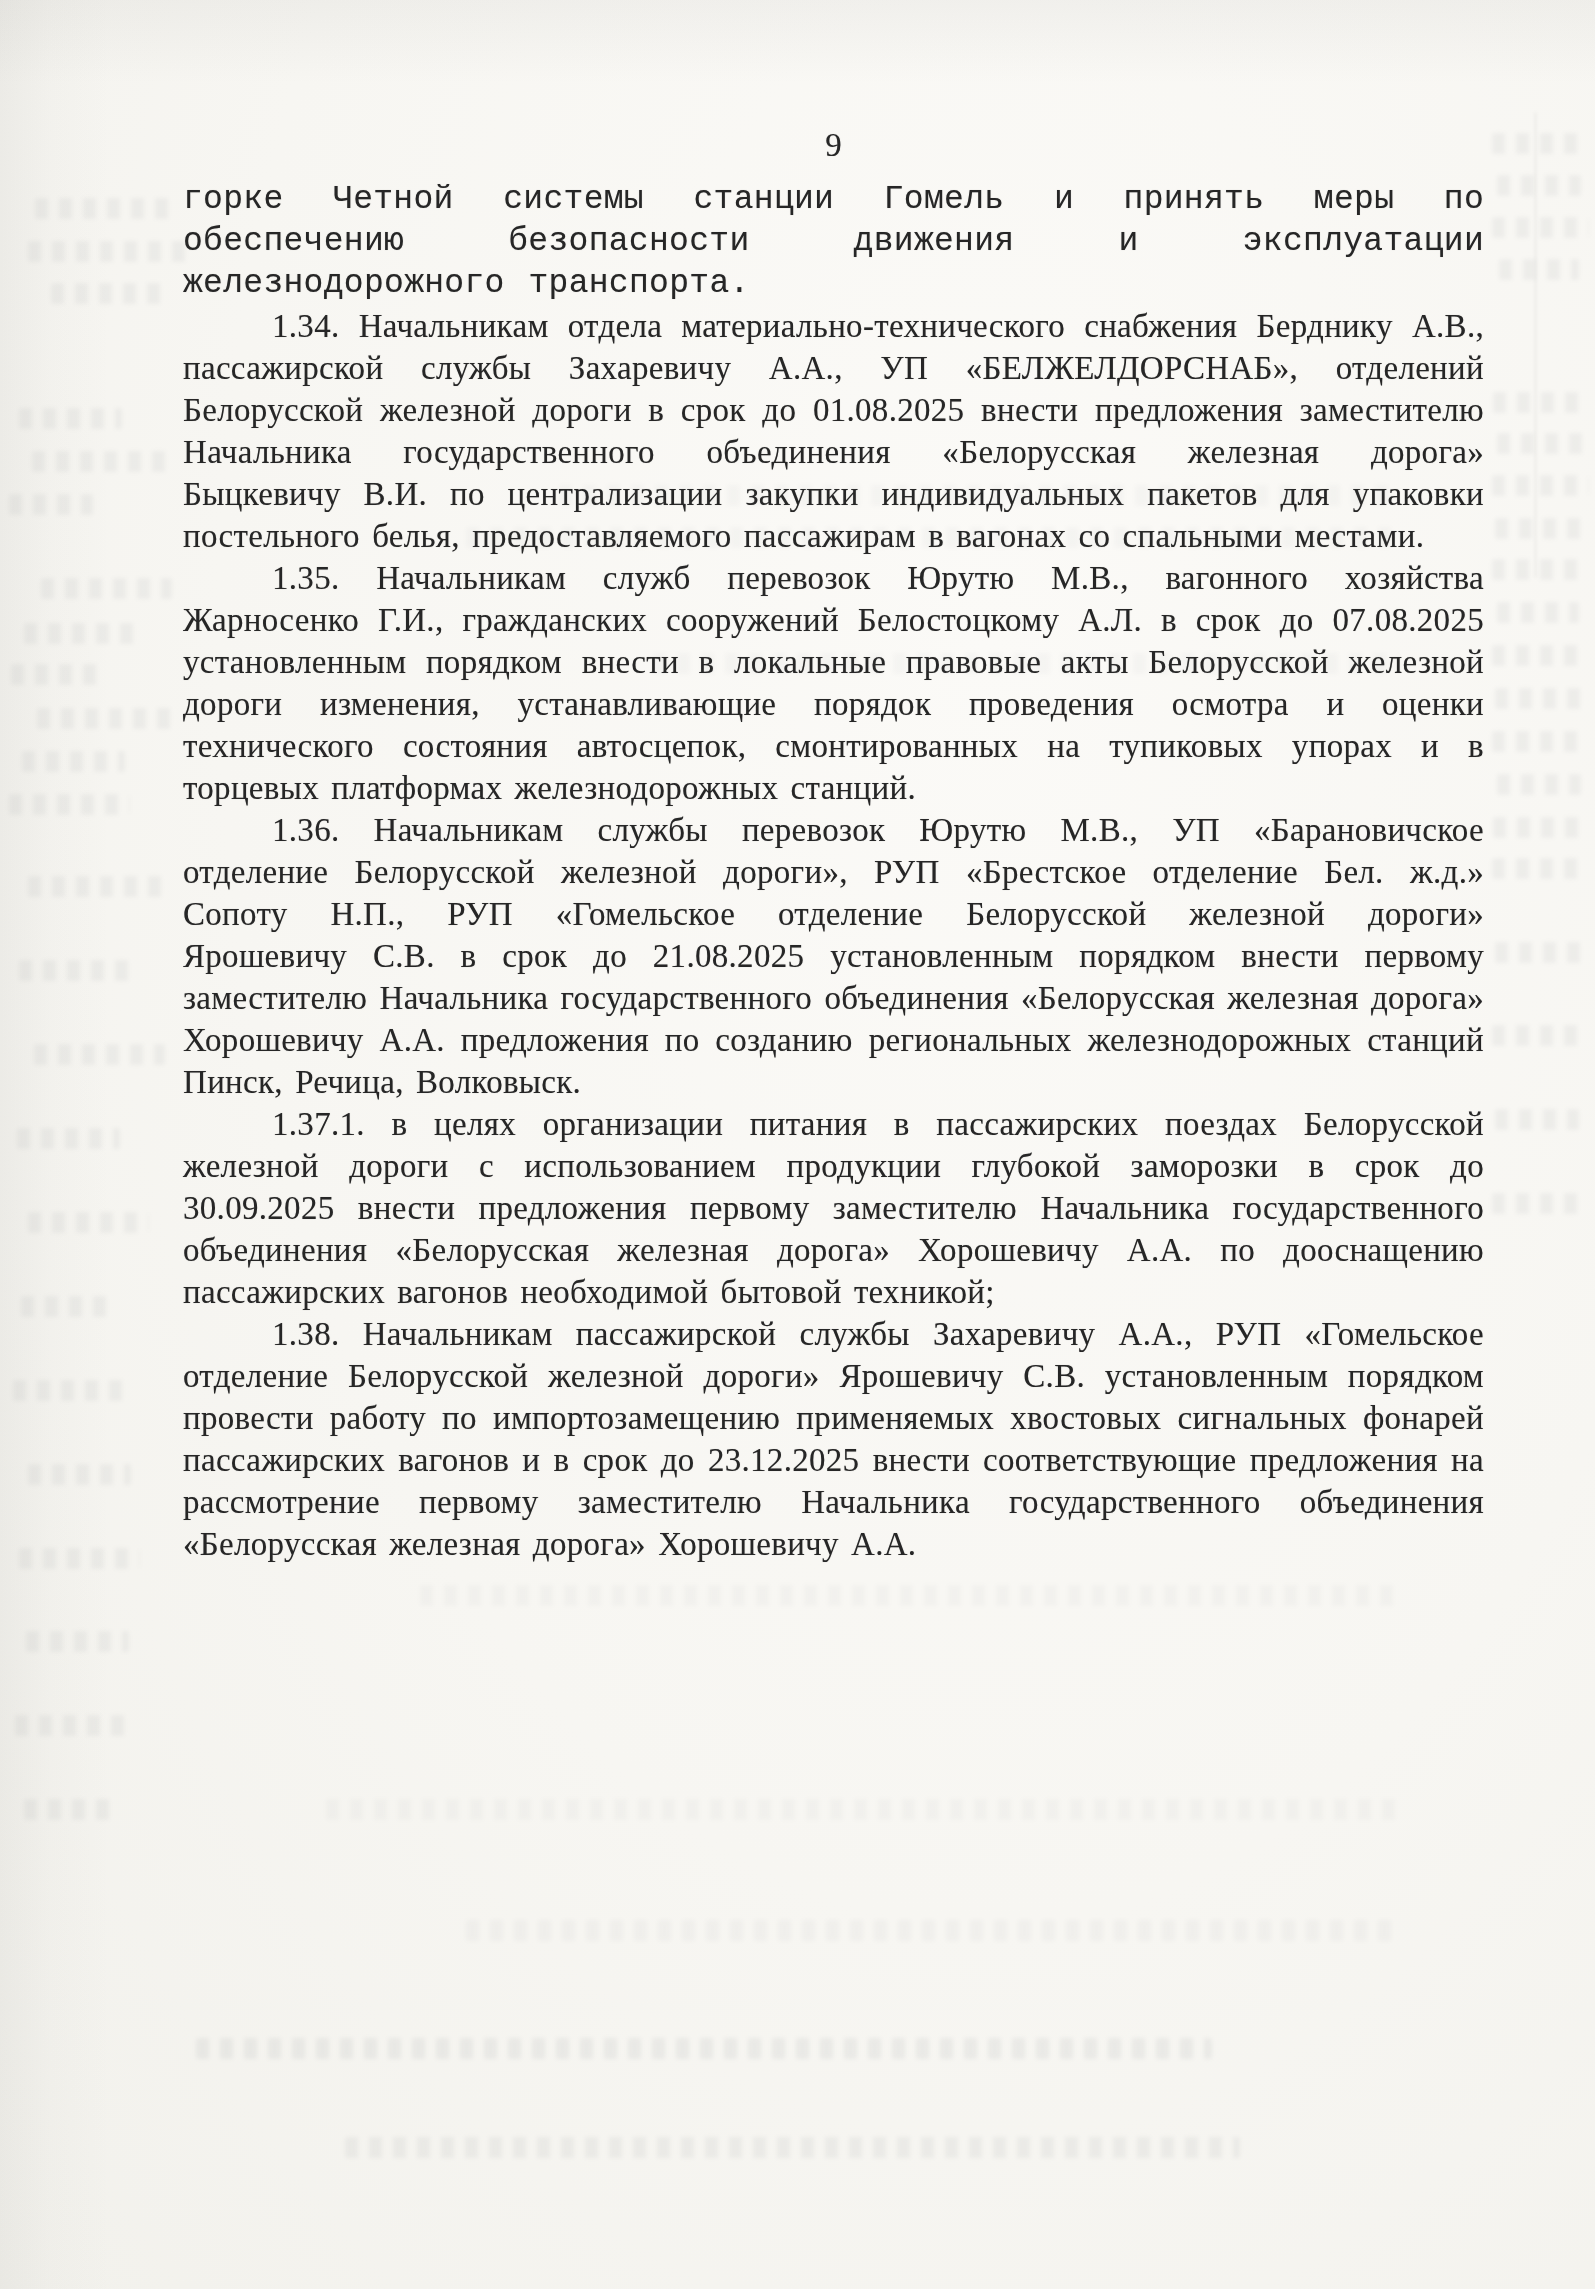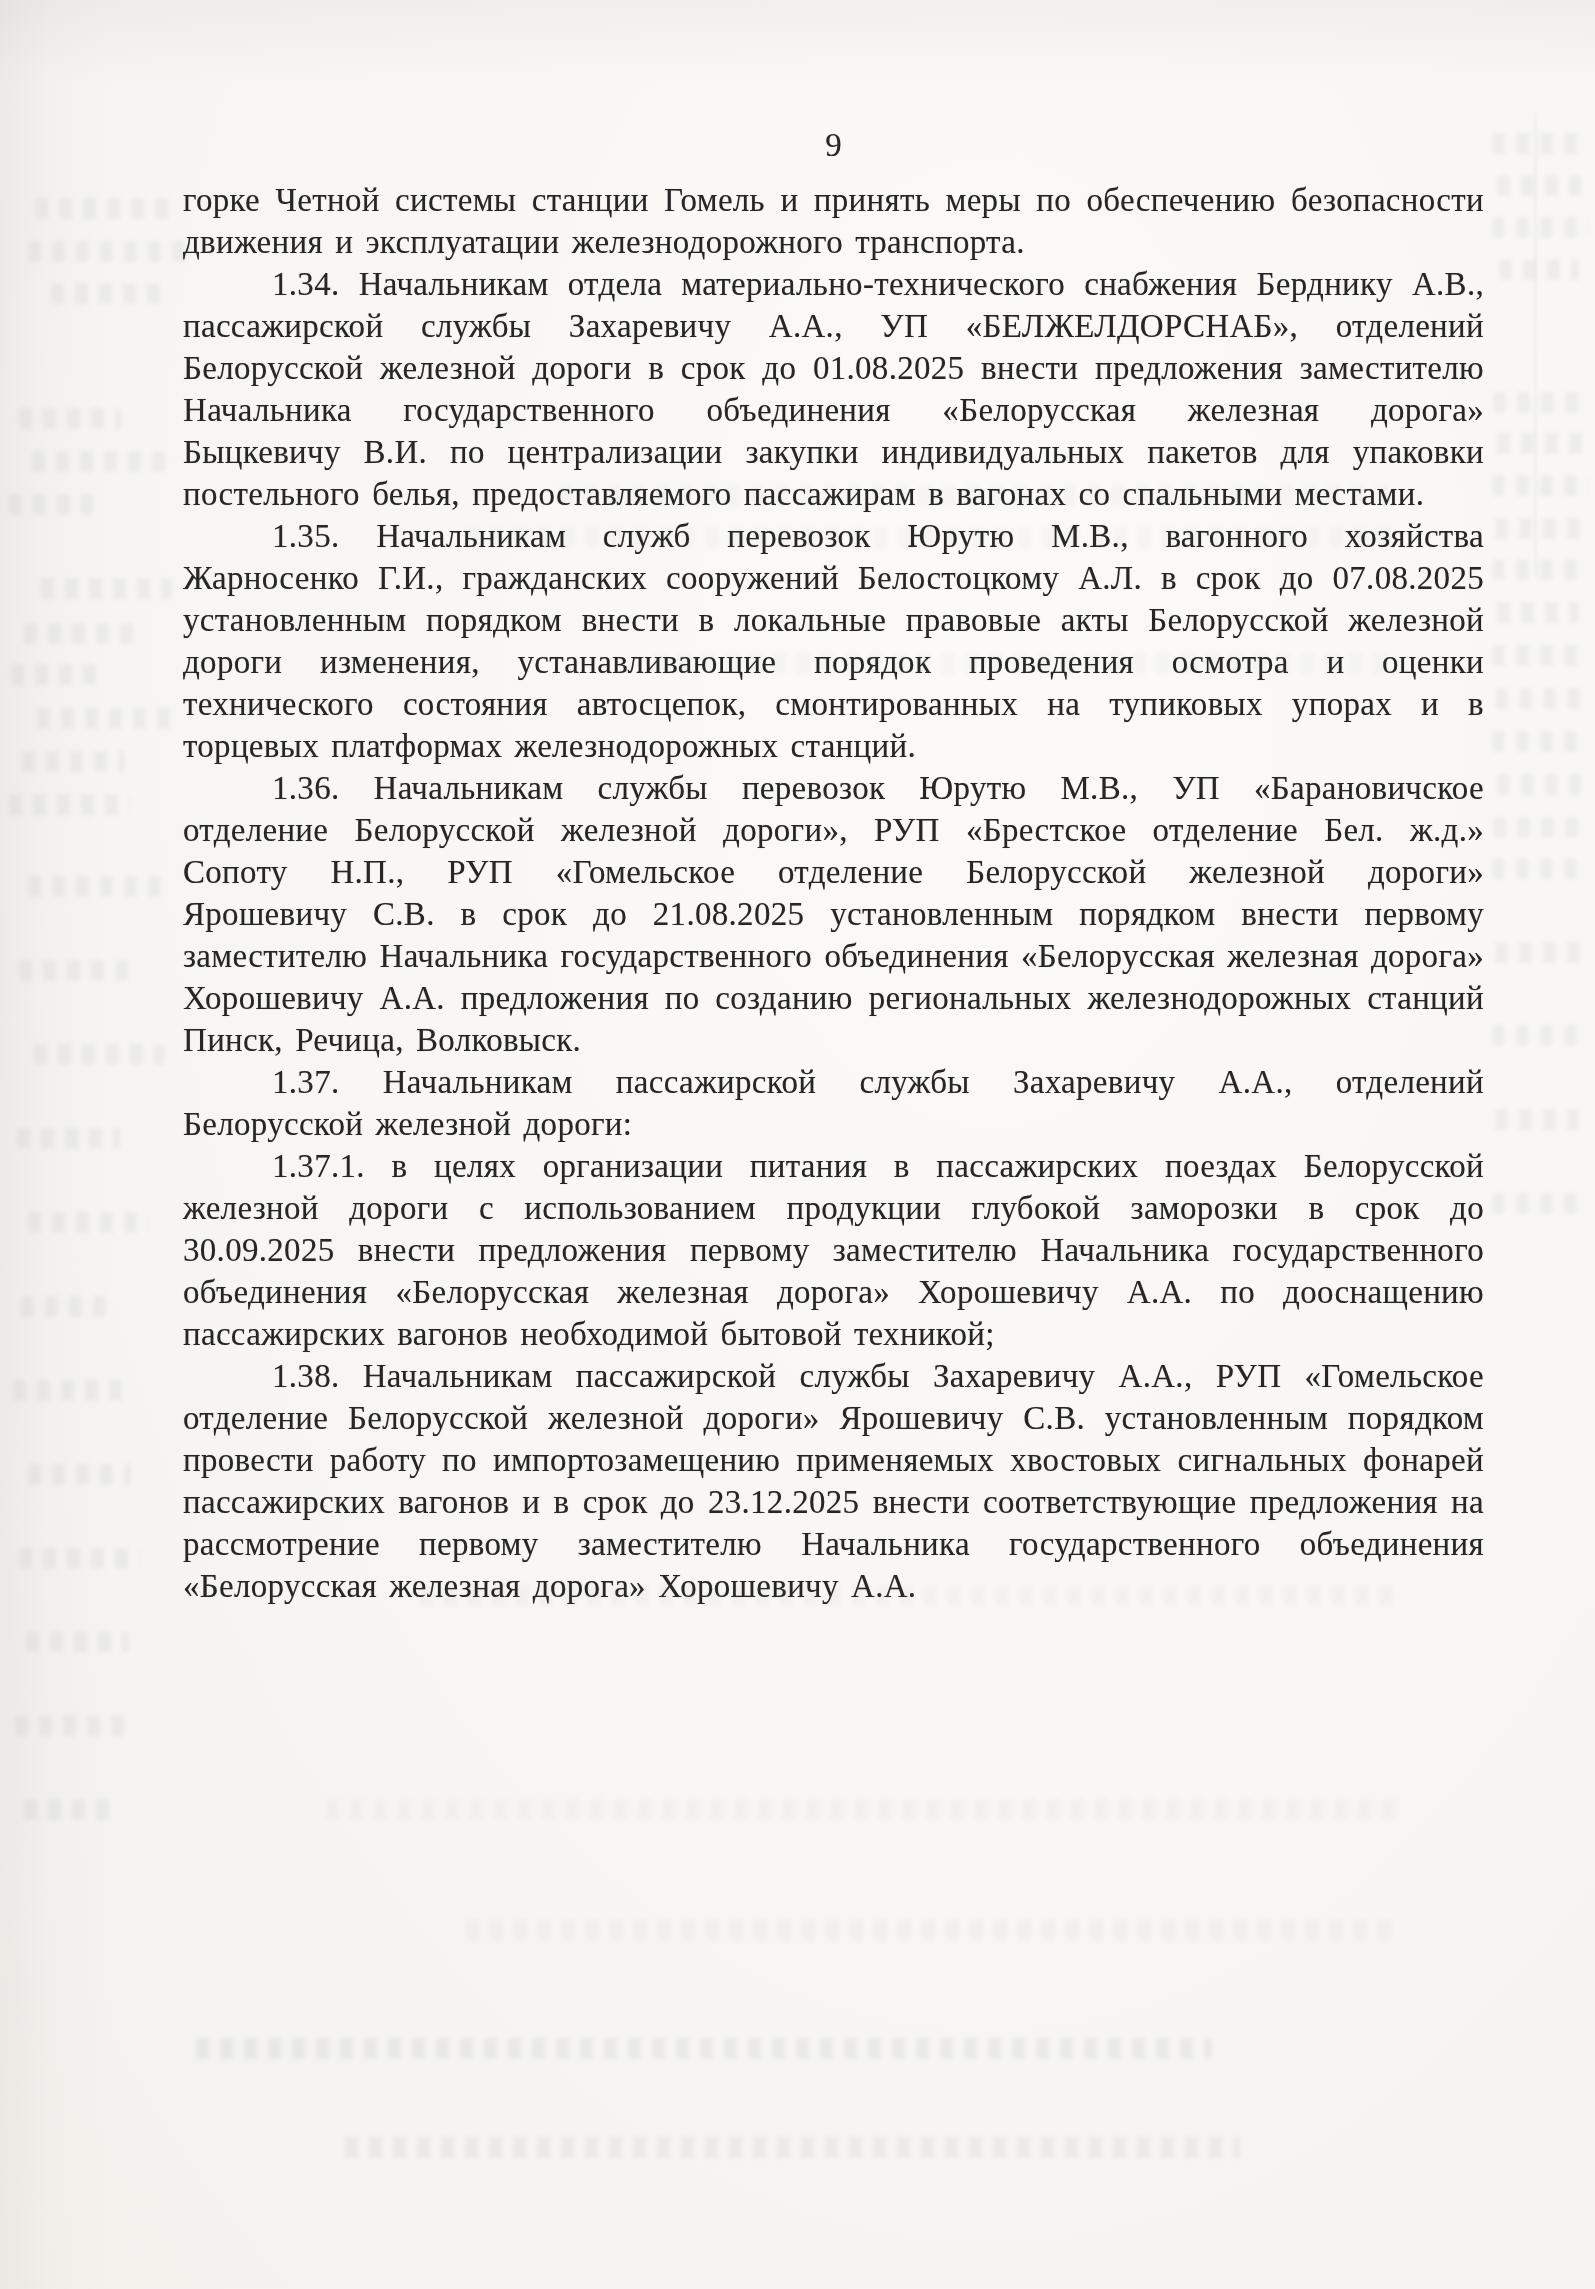--- a/index.html
+++ b/index.html
@@ -24,21 +24,21 @@
   }
   .content{
     position:absolute;
     top:179px;left:183px;width:1301px;
     font-size:33px;line-height:42px;
     letter-spacing:0.3px;word-spacing:3.7px;
     text-align:justify;
     text-shadow:0 0 0.9px rgba(60,60,60,.35);
   }
   .para{margin:0;text-indent:89px;}
-  .para.no-indent{text-indent:0;}
+  .para.no-indent{text-indent:0;font-family:Liberation Mono, monospace;}
   
   .g{
     position:absolute;height:20.5px;border-radius:2.8px;
     filter:blur(1.9px);
     background:repeating-linear-gradient(90deg,
       rgba(115,120,126,.55) 0 13px, rgba(115,120,126,0) 13px 24px);
     opacity:.14;pointer-events:none;
   }
   .streak{
     position:absolute;width:2.8px;border-radius:1.9px;
@@ -51,21 +51,20 @@
 
 <div class="sheet">
 
   <div class="page-number">9</div>
 
   <main class="content">
     <p class="para no-indent">горке Четной системы станции Гомель и принять меры по обеспечению безопасности движения и эксплуатации железнодорожного транспорта.</p>
     <p class="para">1.34.&nbsp;Начальникам отдела материально-технического снабжения Берднику&nbsp;А.В., пассажирской службы Захаревичу&nbsp;А.А., УП&nbsp;«БЕЛЖЕЛДОРСНАБ», отделений Белорусской железной дороги в срок до 01.08.2025 внести предложения заместителю Начальника государственного объединения «Белорусская железная дорога» Быцкевичу&nbsp;В.И. по централизации закупки индивидуальных пакетов для упаковки постельного белья, предоставляемого пассажирам в вагонах со спальными местами.</p>
     <p class="para">1.35.&nbsp;Начальникам служб перевозок Юрутю&nbsp;М.В., вагонного хозяйства Жарносенко&nbsp;Г.И., гражданских сооружений Белостоцкому&nbsp;А.Л. в срок до 07.08.2025 установленным порядком внести в локальные правовые акты Белорусской железной дороги изменения, устанавливающие порядок проведения осмотра и оценки технического состояния автосцепок, смонтированных на тупиковых упорах и в торцевых платформах железнодорожных станций.</p>
     <p class="para">1.36.&nbsp;Начальникам службы перевозок Юрутю&nbsp;М.В., УП&nbsp;«Барановичское отделение Белорусской железной дороги», РУП&nbsp;«Брестское отделение Бел.&nbsp;ж.д.» Сопоту&nbsp;Н.П., РУП&nbsp;«Гомельское отделение Белорусской железной дороги» Ярошевичу&nbsp;С.В. в срок до 21.08.2025 установленным порядком внести первому заместителю Начальника государственного объединения «Белорусская железная дорога» Хорошевичу&nbsp;А.А. предложения по созданию региональных железнодорожных станций Пинск, Речица, Волковыск.</p>
-    <p class="para">1.37.&nbsp;Начальникам пассажирской службы Захаревичу&nbsp;А.А., отделений Белорусской железной дороги:</p>
     <p class="para">1.37.1.&nbsp;в целях организации питания в пассажирских поездах Белорусской железной дороги с использованием продукции глубокой заморозки в срок до 30.09.2025 внести предложения первому заместителю Начальника государственного объединения «Белорусская железная дорога» Хорошевичу&nbsp;А.А. по дооснащению пассажирских вагонов необходимой бытовой техникой;</p>
     <p class="para">1.38.&nbsp;Начальникам пассажирской службы Захаревичу&nbsp;А.А., РУП&nbsp;«Гомельское отделение Белорусской железной дороги» Ярошевичу&nbsp;С.В. установленным порядком провести работу по импортозамещению применяемых хвостовых сигнальных фонарей пассажирских вагонов и в срок до 23.12.2025 внести соответствующие предложения на рассмотрение первому заместителю Начальника государственного объединения «Белорусская железная дорога» Хорошевичу&nbsp;А.А.</p>
   </main>
 
   <div id="ghost-layer">
       <div class="g" style="left: 35px; top: 198px; width: 140px;"></div>
       <div class="g" style="left: 28px; top: 241px; width: 158px;"></div>
       <div class="g" style="left: 51px; top: 283px; width: 112px;"></div>
       <div class="g" style="left: 18.6px; top: 408px; width: 103px;"></div>
       <div class="g" style="left: 32px; top: 451px; width: 140px;"></div>

